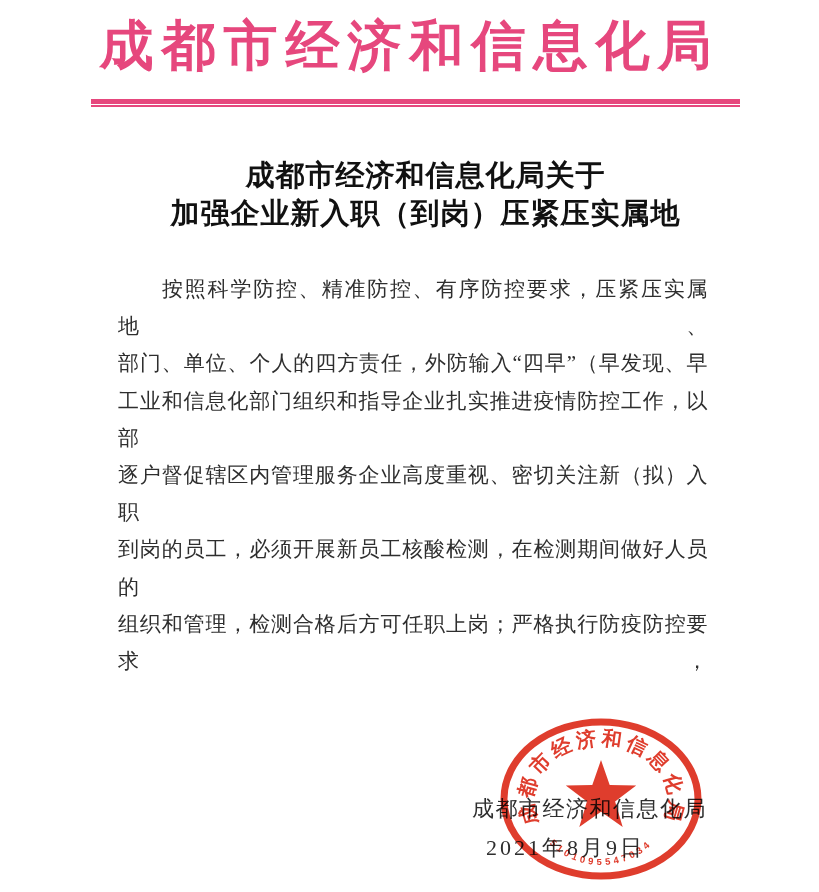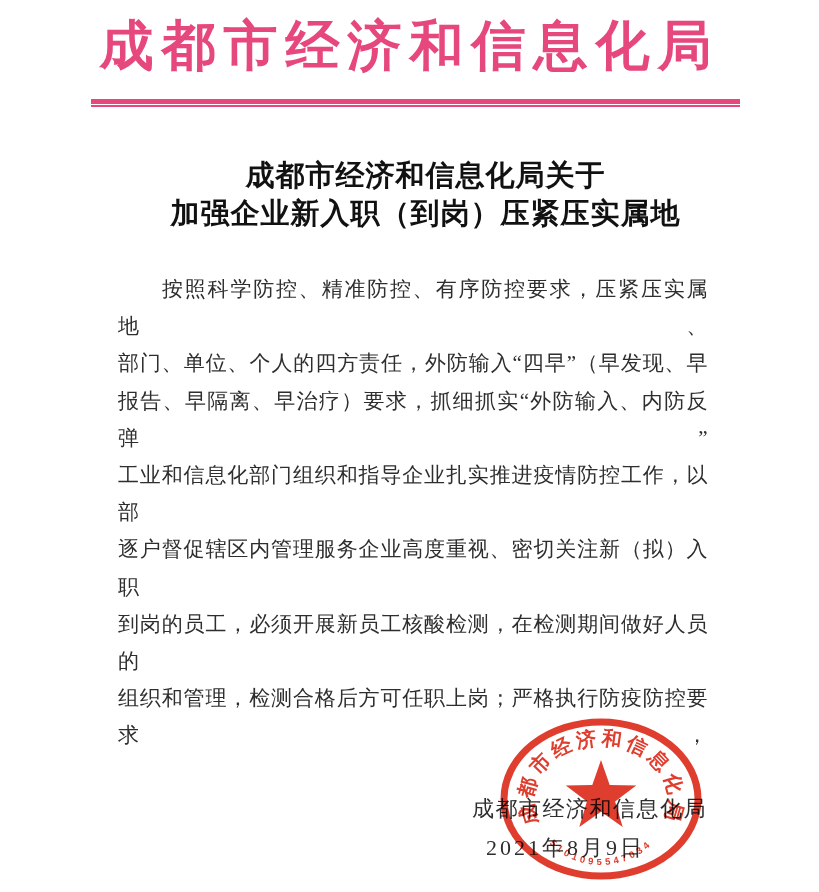--- a/index.html
+++ b/index.html
@@ -110,21 +110,20 @@
   <div class="masthead-rule"></div>
 
   <div class="doc-title">
     <div>成都市经济和信息化局关于</div>
     <div>加强企业新入职（到岗）压紧压实属地</div>
   </div>
 
   <div class="body-text">
     <div class="body-line full indent">按照科学防控、精准防控、有序防控要求，压紧压实属地、</div>
     <div class="body-line full">部门、单位、个人的四方责任，外防输入“四早”（早发现、早</div>
-    <div class="body-line full">报告、早隔离、早治疗）要求，抓细抓实“外防输入、内防反弹”</div>
     <div class="body-line full">工业和信息化部门组织和指导企业扎实推进疫情防控工作，以部</div>
     <div class="body-line full">逐户督促辖区内管理服务企业高度重视、密切关注新（拟）入职</div>
     <div class="body-line full">到岗的员工，必须开展新员工核酸检测，在检测期间做好人员的</div>
     <div class="body-line full">组织和管理，检测合格后方可任职上岗；严格执行防疫防控要求，</div>
 
   </div>
 
   <div class="sig-agency">成都市经济和信息化局</div>
   <div class="sig-date">2021年8月9日</div>
 

